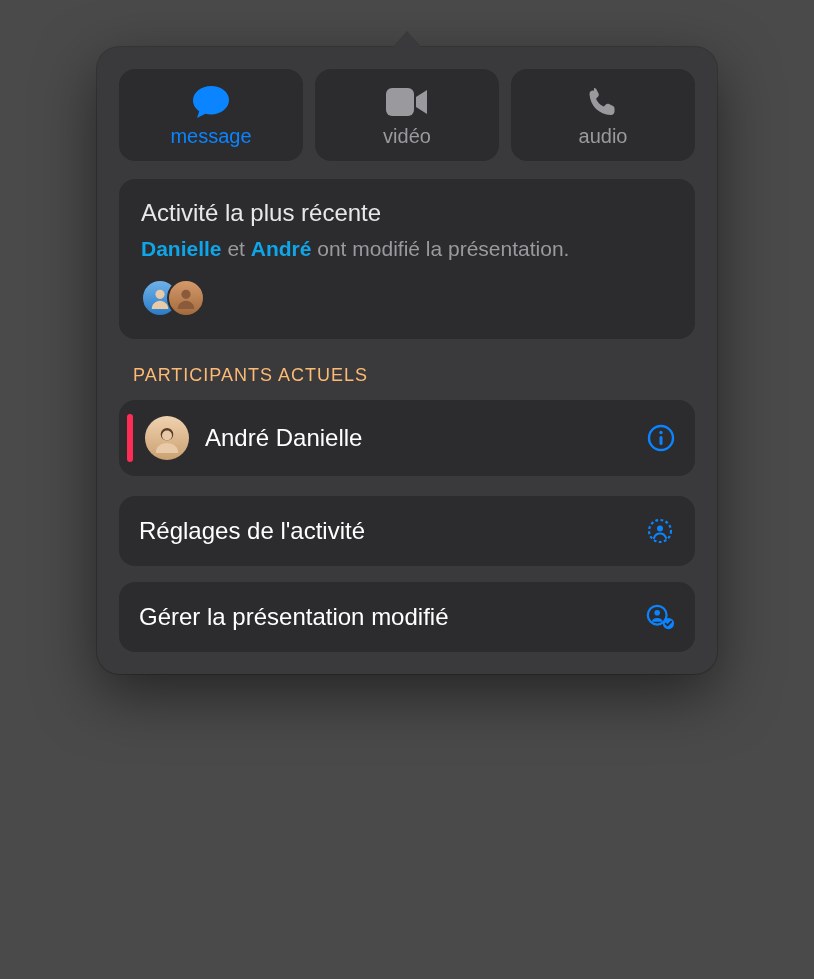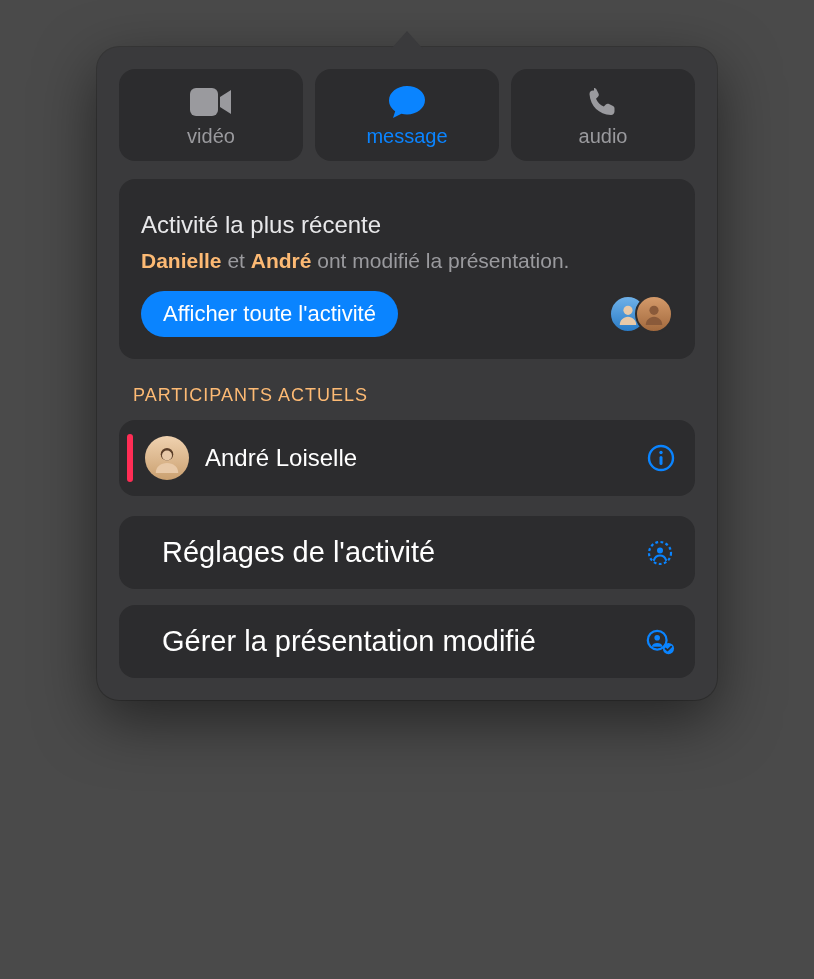--- a/index.html
+++ b/index.html
@@ -53,35 +53,35 @@
     cursor: pointer;
     color: #9a9a9e;
   }
   .action-btn.active { color: #0a84ff; }
   .action-btn .icon-slot { height: 38px; display:flex; align-items:center; justify-content:center;}
   .action-btn .label { font-size: 20px; font-weight: 400; }
   
   .card {
     background: #2c2c2e;
     border-radius: 16px;
-    padding: 32px 22px 22px 22px;
+    padding: 20px 22px 22px 22px;
     margin-bottom: 26px;
   }
   .card-title {
     color: #e8e8ea;
     font-size: 24px;
     font-weight: 400;
     margin-bottom: 10px;
   }
   .card-sub {
     color: #9a9a9e;
     font-size: 21px;
     margin-bottom: 18px;
   }
-  .card-sub b { color: #fdba74; font-weight: 600; }
+  .card-sub b { color: #0ea5e9; font-weight: 600; }
   .card-row {
     display: flex;
     align-items: center;
     justify-content: space-between;
   }
   .pill-btn {
     background: #0a84ff;
     color: #fff;
     font-size: 22px;
     font-weight: 500;
@@ -159,70 +159,68 @@
     padding: 20px 20px;
     display: flex;
     align-items: center;
     justify-content: space-between;
     margin-bottom: 16px;
     cursor: pointer;
   }
   .setting-row:last-child { margin-bottom: 0; }
   .setting-label {
     color: #fff;
-    font-size: 29px;
-    margin-left: 23px;
+    font-size: 24px;
   }
   .setting-icon {
     width: 30px; height:30px;
     display:flex; align-items:center; justify-content:center;
   }
 </style>
 </head>
 <body>
 
 <div class="popover-wrap">
   <div class="caret"></div>
   <div class="popover">
 
     <div class="action-row">
+      <div class="action-btn active">
+        <span class="icon-slot">
+          <svg width="40" height="36" viewBox="0 0 40 36">
+              <path d="M20 2C10 2 2 8.5 2 16.5c0 4.3 2.4 8.2 6.2 10.8L6 34l8.4-4.2c1.8.4 3.6.7 5.6.7 10 0 18-6.5 18-14.5S30 2 20 2z" fill="#0a84ff"></path>
+            </svg>
+        </span>
+        <span class="label">message</span>
+      </div>
       <div class="action-btn">
         <span class="icon-slot">
           <svg width="44" height="30" viewBox="0 0 44 30">
               <rect x="1" y="1" width="28" height="28" rx="6" fill="#9a9a9e"></rect>
               <path d="M31 10l11-7v24l-11-7z" fill="#9a9a9e"></path>
             </svg>
         </span>
         <span class="label">vidéo</span>
       </div>
-      <div class="action-btn active">
-        <span class="icon-slot">
-          <svg width="40" height="36" viewBox="0 0 40 36">
-              <path d="M20 2C10 2 2 8.5 2 16.5c0 4.3 2.4 8.2 6.2 10.8L6 34l8.4-4.2c1.8.4 3.6.7 5.6.7 10 0 18-6.5 18-14.5S30 2 20 2z" fill="#0a84ff"></path>
-            </svg>
-        </span>
-        <span class="label">message</span>
-      </div>
       <div class="action-btn">
         <span class="icon-slot">
           <svg width="32" height="32" viewBox="0 0 32 32">
               <path d="M7 2c1 0 2 .5 2.5 1.5l2 4c.6 1 .4 2.3-.5 3.2l-2 2c1.5 3.5 4.3 6.3 7.8 7.8l2-2c.9-.9 2.2-1.1 3.2-.5l4 2c1 .5 1.5 1.5 1.5 2.5v3c0 2-1.7 3.7-3.7 3.5C12 28.5 3.5 20 2.5 8.2 2.3 6.2 4 4.5 6 4.5h1z" fill="#9a9a9e"></path>
             </svg>
         </span>
         <span class="label">audio</span>
       </div>
     </div>
 
     <div class="card">
       <div class="card-title">Activité la plus récente</div>
       <div class="card-sub">
         <b>Danielle</b><span> et </span><b>André</b><span> ont modifié la présentation.</span>
       </div>
       <div class="card-row">
-        <div class="pill-btn">Afficher toute l'activité</div>
         <div class="avatar-stack">
           <div class="avatar small" style="background:linear-gradient(#6fb1e8,#2a7cc7);">
             <svg width="22" height="22" viewBox="0 0 24 24">
                 <circle cx="12" cy="8" r="5" fill="#e8c9a8"></circle>
                 <path d="M3 24c0-5 4-9 9-9s9 4 9 9" fill="#e8c9a8"></path>
               </svg>
           </div>
           <div class="avatar small" style="background:linear-gradient(#d49a6a,#a36a3e);">
             <svg width="22" height="22" viewBox="0 0 24 24">
                 <circle cx="12" cy="8" r="5" fill="#8a5a3a"></circle>
@@ -238,21 +236,21 @@
 
       <div class="participant-row">
         <div class="color-bar" style="background:#ff2d55"></div>
         <div class="participant-avatar" style="background:linear-gradient(#f0d2b0,#caa070);">
           <svg width="30" height="30" viewBox="0 0 24 24">
               <circle cx="12" cy="9" r="5" fill="#5a3d28"></circle>
               <path d="M3 24c0-5 4-8 9-8s9 3 9 8" fill="#e8c9a8"></path>
               <circle cx="12" cy="10" r="4" fill="#e8c9a8"></circle>
             </svg>
         </div>
-        <div class="participant-name">André Loiselle</div>
+        <div class="participant-name">André Danielle</div>
         <div class="info-btn">
           <svg width="28" height="28" viewBox="0 0 28 28">
               <circle cx="14" cy="14" r="12" fill="none" stroke="#0a84ff" stroke-width="2.4"></circle>
               <circle cx="14" cy="8.5" r="1.7" fill="#0a84ff"></circle>
               <rect x="12.5" y="12" width="3" height="9" rx="1.5" fill="#0a84ff"></rect>
             </svg>
         </div>
       </div>
 
 

